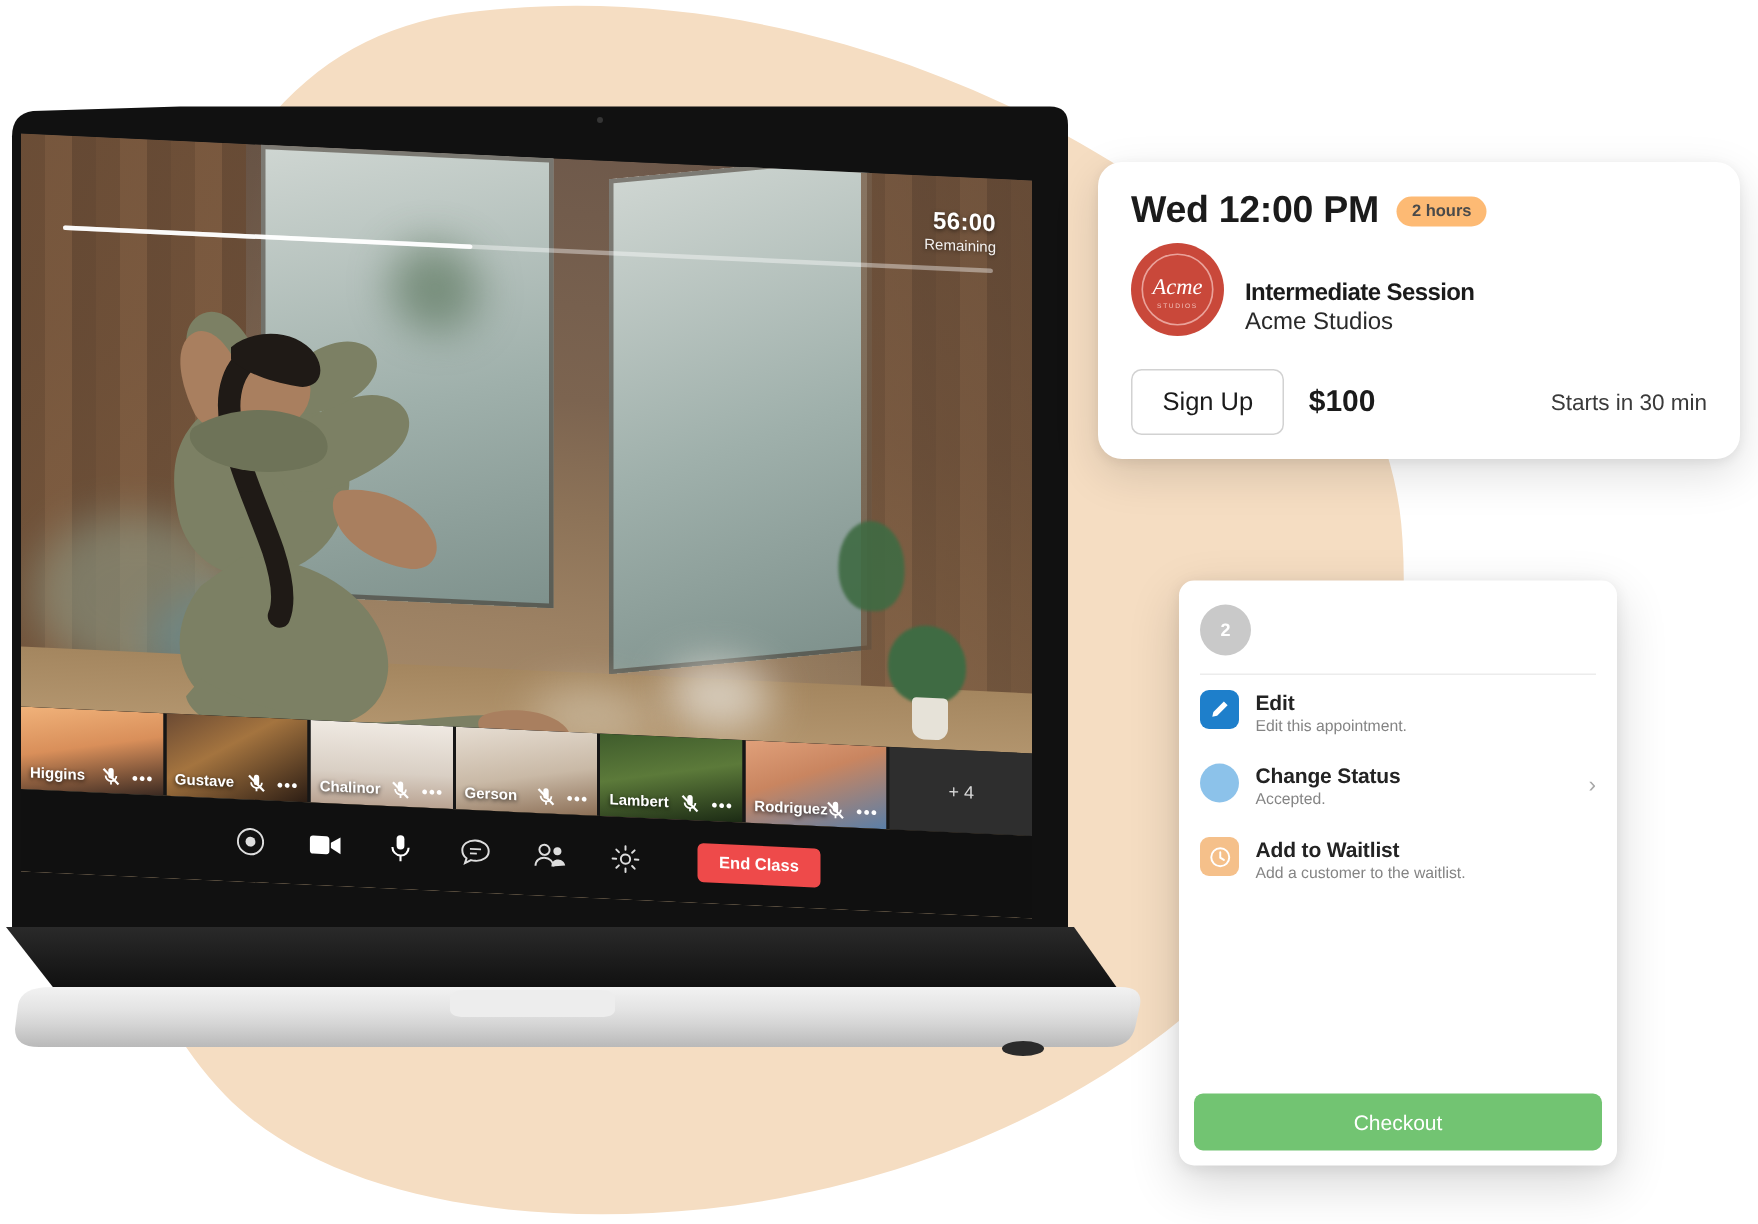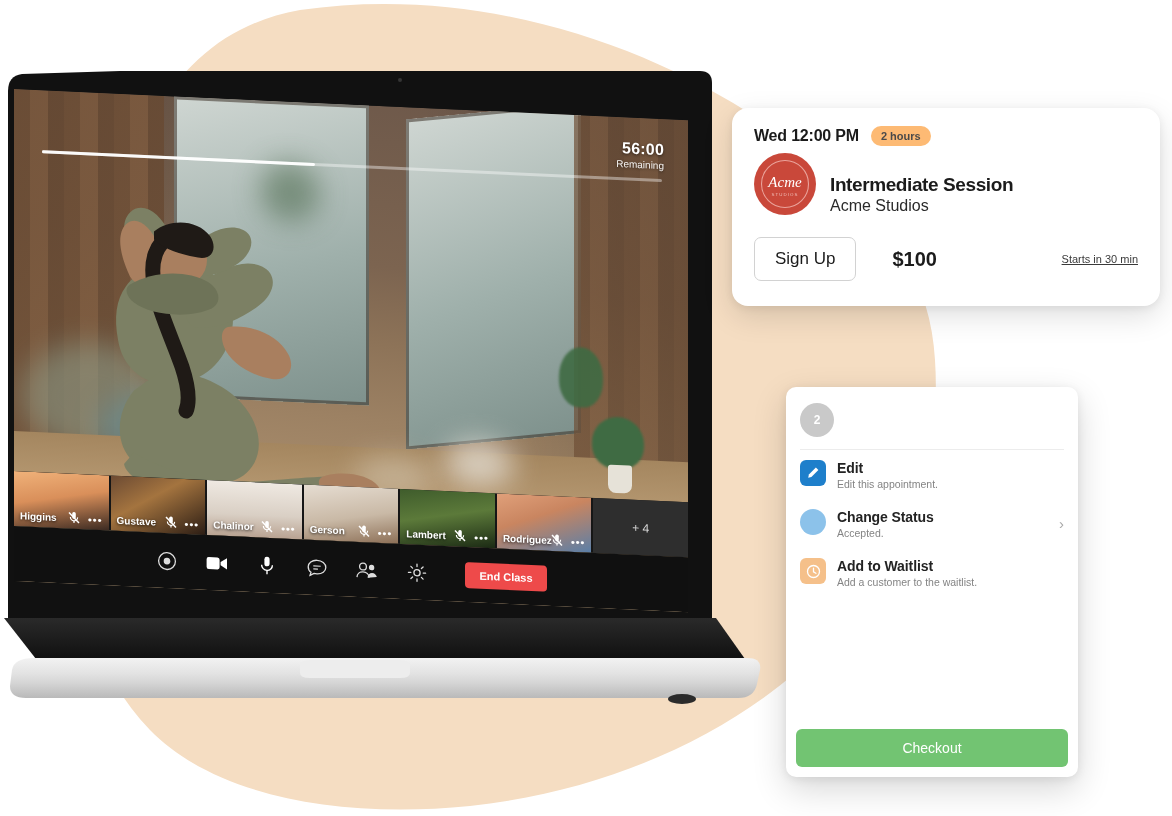--- a/index.html
+++ b/index.html
@@ -116,36 +116,36 @@
   }
 
   
   .session-card {
     position:absolute; left:732px; top:108px; width:428px; height:198px;
     background:#fff; border-radius:16px; z-index:5;
     box-shadow: 0 10px 30px rgba(0,0,0,.13), 0 2px 8px rgba(0,0,0,.07);
     padding: 18px 22px;
   }
   .sc-row1 { display:flex; align-items:center; gap:12px; }
-  .sc-time { font-size:16px; font-weight:700; color:#1b1b1b; letter-spacing:-.2px; }
+  .sc-time { font-size:25px; font-weight:700; color:#1b1b1b; letter-spacing:-.2px; }
   .sc-badge {
     background:#fdba74; color:#4a4a4a; font-size:11px; font-weight:600;
     padding:4px 10px; border-radius:11px;
   }
   .sc-row2 { display:flex; align-items:flex-end; gap:14px; margin-top:7px; }
-  .sc-title { font-size:19px; font-weight:700; color:#1b1b1b; letter-spacing:-.4px; line-height:1.15; }
+  .sc-title { font-size:16px; font-weight:700; color:#1b1b1b; letter-spacing:-.4px; line-height:1.15; }
   .sc-sub { font-size:16px; color:#2a2a2a; margin-top:1px; }
-  .sc-row3 { display:flex; align-items:center; gap:36px; margin-top:22px; }
+  .sc-row3 { display:flex; align-items:center; gap:16px; margin-top:22px; }
   .signup-btn {
     background:#fff; border:1px solid #d2d2d2; border-radius:7px;
     font-family:inherit; font-size:17px; color:#1b1b1b;
     padding:11px 20px; cursor:pointer;
   }
   .sc-price { font-size:20px; font-weight:700; color:#1b1b1b; }
-  .sc-starts { margin-left:auto; font-size:11px; color:#3a3a3a;text-decoration:underline; }
+  .sc-starts { margin-left:auto; font-size:15px; color:#3a3a3a; }
 
   
   .menu-card {
     position:absolute; left:786px; top:387px; width:292px; height:390px;
     background:#fff; border-radius:10px; z-index:5;
     box-shadow: 0 12px 34px rgba(0,0,0,.16), 0 2px 10px rgba(0,0,0,.08);
     padding: 10px 0 8px 0; overflow:hidden;
   }
   .menu-card::after {
     content:""; position:absolute; left:-7px; top:40px;

